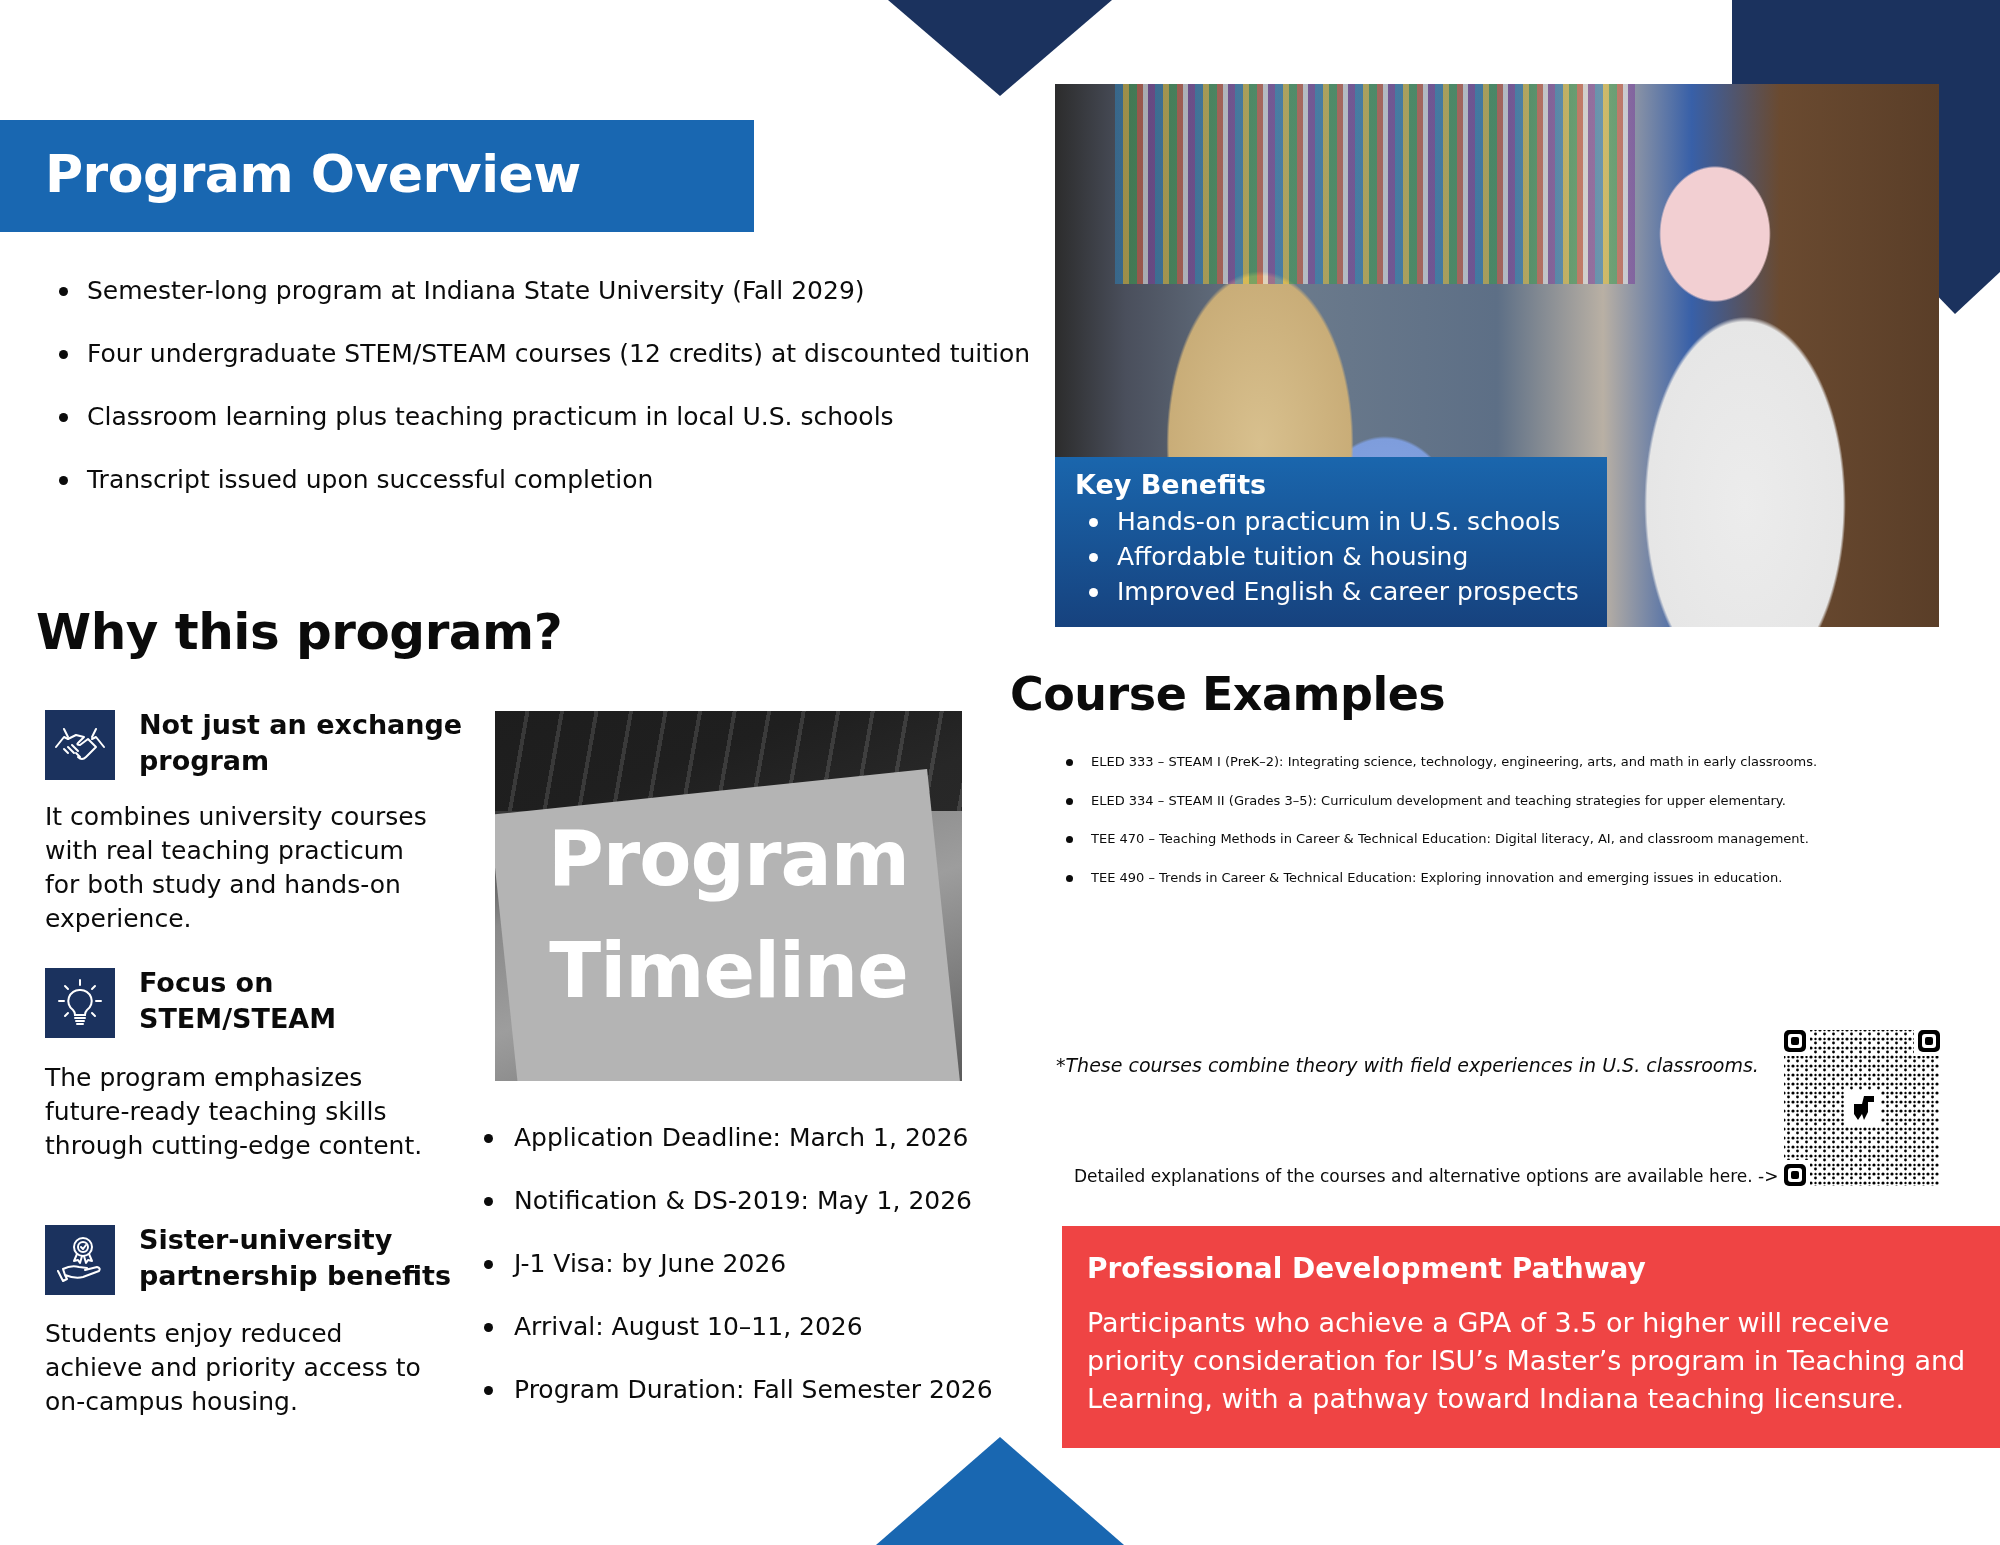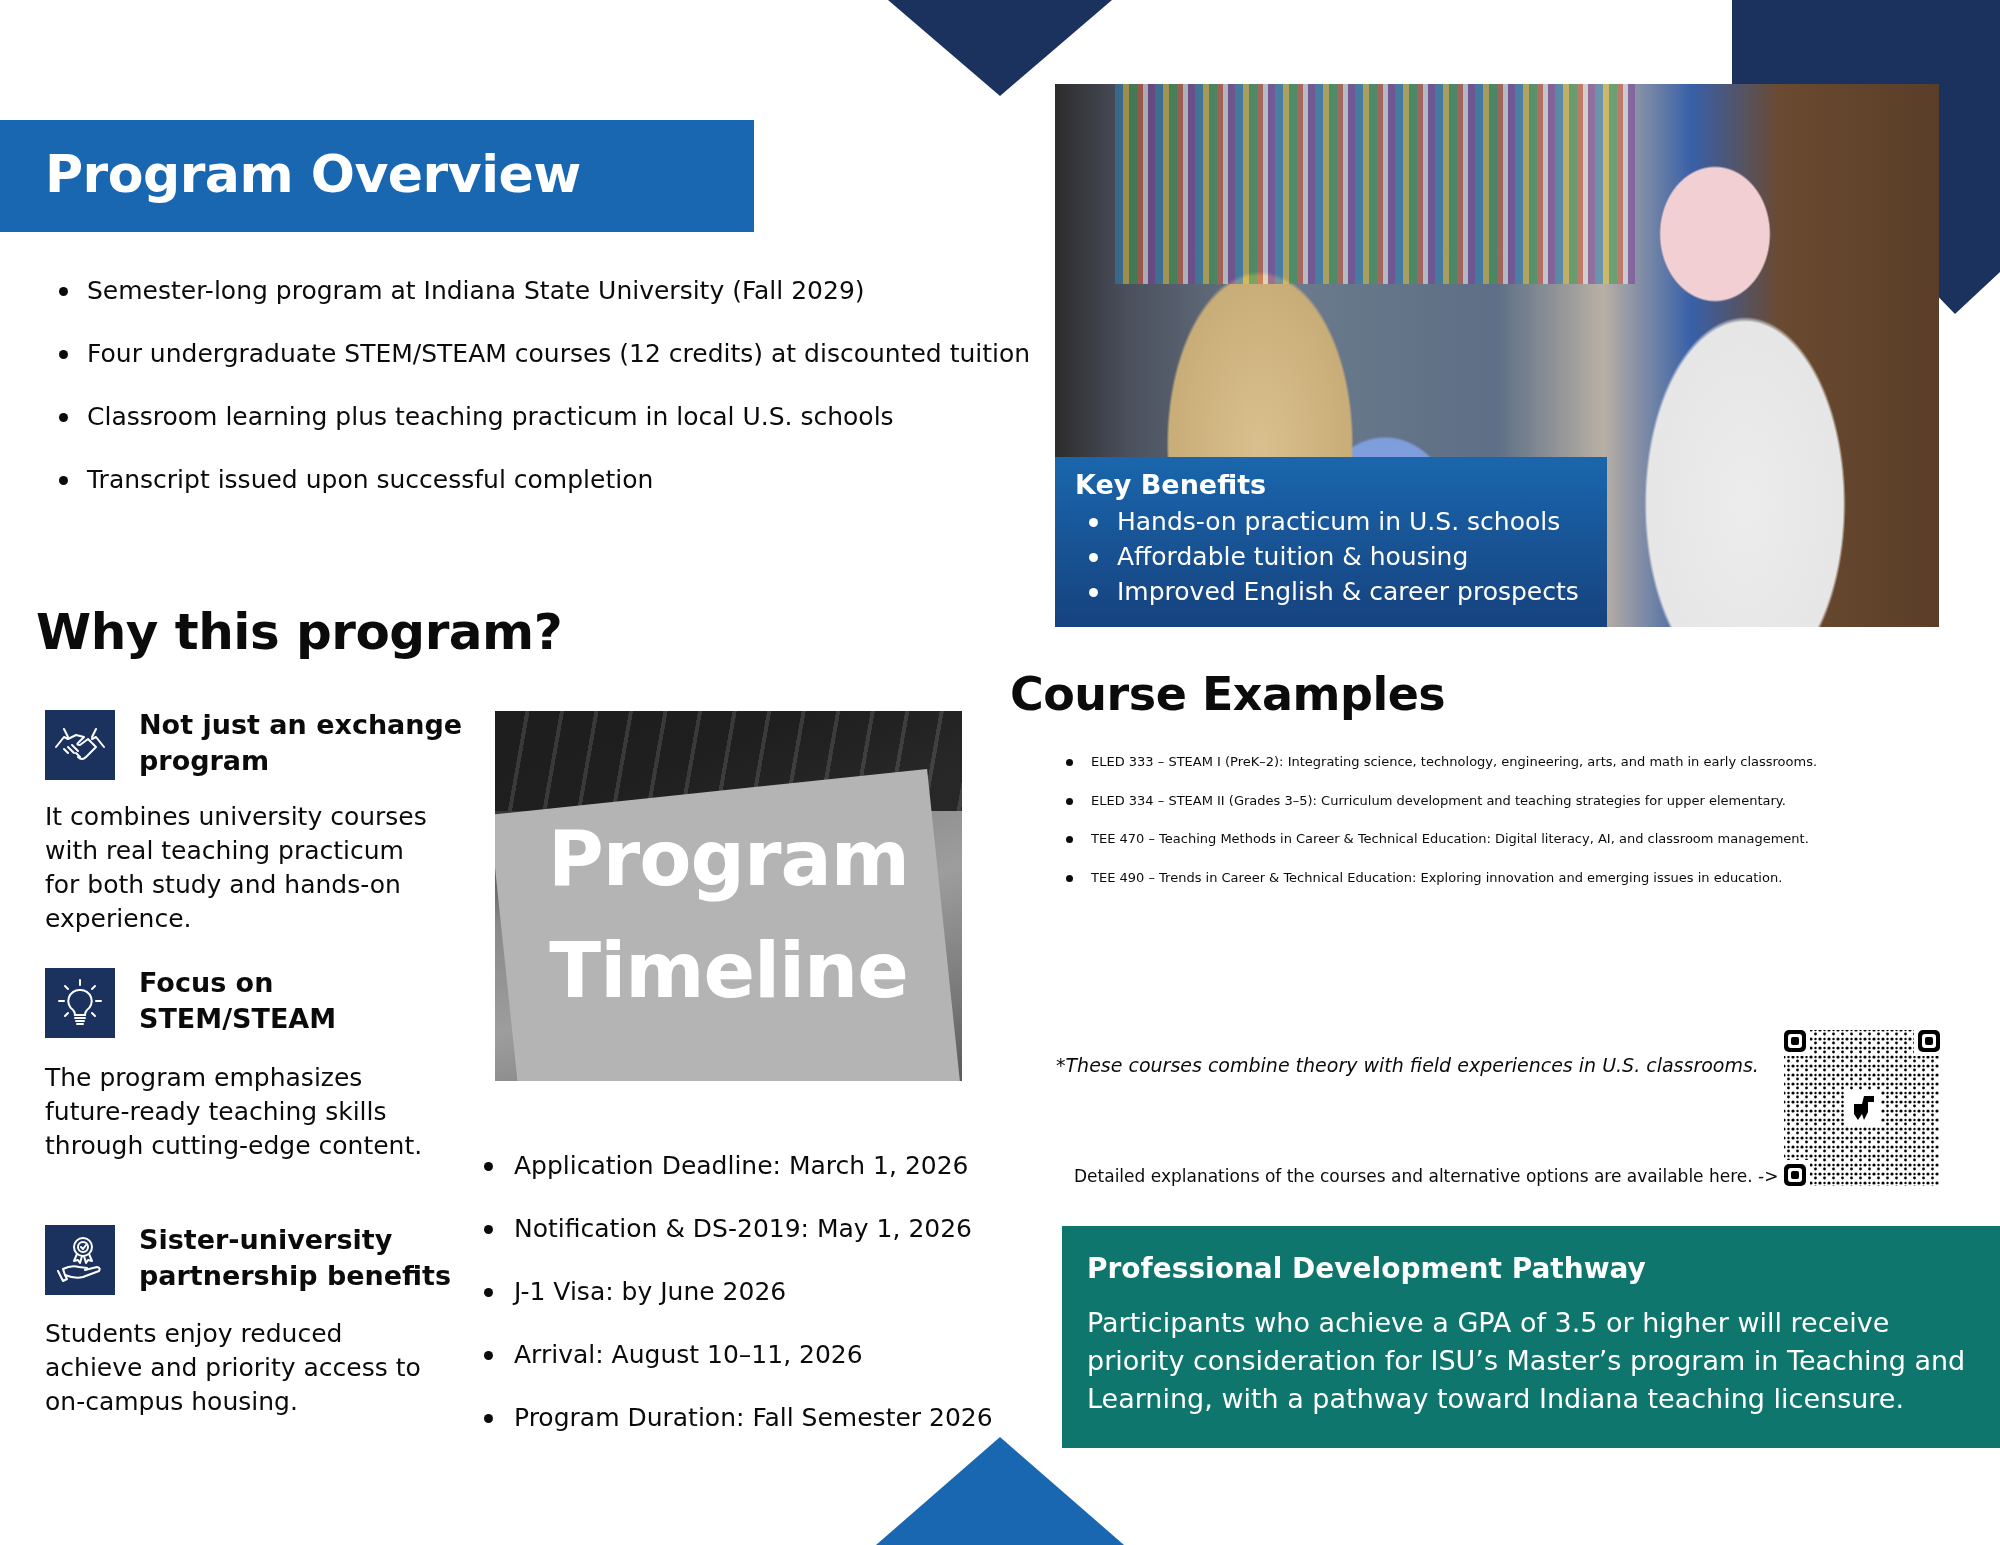--- a/index.html
+++ b/index.html
@@ -30,21 +30,21 @@
   .reason { left: 45px; width: 410px; }
   .reason-icon { position: absolute; left: 0; top: 0; width: 70px; height: 70px; background: #1b325e; display: flex; align-items: center; justify-content: center; }
   .reason-title { position: absolute; left: 94px; top: -3px; font-size: 27px; font-weight: 700; line-height: 36px; width: 330px; }
   .reason-desc { position: absolute; left: 0; font-size: 25px; line-height: 34px; width: 400px; }
 
   .timeline-img { left: 495px; top: 711px; width: 467px; height: 370px; overflow: hidden; background: linear-gradient(160deg, #2b2b2b 0%, #3a3a3a 22%, #8a8a8a 40%, #9d9d9d 60%, #777 85%, #5a5a5a 100%); }
   .keyboard { position: absolute; left: 0; top: 0; width: 100%; height: 100px; background: repeating-linear-gradient(100deg, #1c1c1c 0 30px, #3a3a3a 30px 34px); opacity: 0.9; }
   .paper { position: absolute; left: 10px; top: 80px; width: 440px; height: 320px; background: #b4b4b4; transform: rotate(-6deg); }
   .timeline-title { position: absolute; left: 0; top: 92px; width: 100%; text-align: center; font-size: 76px; font-weight: 700; color: #fff; line-height: 112px; letter-spacing: -1px; }
 
-  .timeline-list { left: 476px; top: 1118px; font-size: 25px; margin-top: 28px; }
+  .timeline-list { left: 476px; top: 1118px; font-size: 25px; }
   .timeline-list li { height: 63px; line-height: 40px; padding-left: 38px; }
   .timeline-list li::before { top: 16px; left: 8px; }
 
   
   .photo { left: 1055px; top: 84px; width: 884px; height: 543px; overflow: hidden;
     background:
       radial-gradient(ellipse 90px 110px at 660px 150px, #f2cfd2 0%, #f2cfd2 60%, transparent 62%),
       radial-gradient(ellipse 140px 260px at 690px 420px, #ececec 0%, #e6e6e6 70%, transparent 72%),
       radial-gradient(ellipse 130px 240px at 205px 360px, #d8c08e 0%, #c9ad78 70%, transparent 72%),
       radial-gradient(ellipse 110px 150px at 330px 460px, #8aa8e6 0%, #7e9ddc 70%, transparent 72%),
@@ -59,21 +59,21 @@
   .benefits-list li::before { background: #fff; top: 13px; left: 14px; width: 9px; height: 9px; }
 
   .course-title { left: 1010px; top: 667px; font-size: 46px; font-weight: 700; white-space: nowrap; letter-spacing: -0.5px; text-align: right; }
   .course-list { left: 1064px; top: 743px; width: 880px; font-size: 13px; }
   .course-list li { line-height: 38.5px; white-space: normal; padding-left: 27px; text-align: justify; }
   .course-list li::before { width: 7px; height: 7px; left: 2px; top: 16px; }
   .course-note { left: 1056px; top: 1054px; font-size: 19px; font-style: italic; white-space: nowrap; }
   .course-link { left: 1074px; top: 1166px; font-size: 17px; white-space: nowrap; }
   .qr { left: 1782px; top: 1028px; width: 160px; height: 160px; }
 
-  .pathway-box { left: 1062px; top: 1226px; width: 938px; height: 222px; background: #0f766e; color: #fff; padding: 24px 0 0 25px; }
+  .pathway-box { left: 1062px; top: 1226px; width: 938px; height: 222px; background: #ef4444; color: #fff; padding: 24px 0 0 25px; }
   .pathway-title { font-size: 28px; font-weight: 700; line-height: 38px; }
   .pathway-text { margin-top: 16px; font-size: 27px; line-height: 38px; width: 905px; }
 </style>
 </head>
 <body>
 
 <svg class="abs tri-top" viewBox="0 0 224 96" preserveAspectRatio="none">
   <polygon points="0,0 224,0 112,96" fill="#1b325e"></polygon>
 </svg>
 <svg class="abs corner-shape" viewBox="0 0 268 314" preserveAspectRatio="none">

